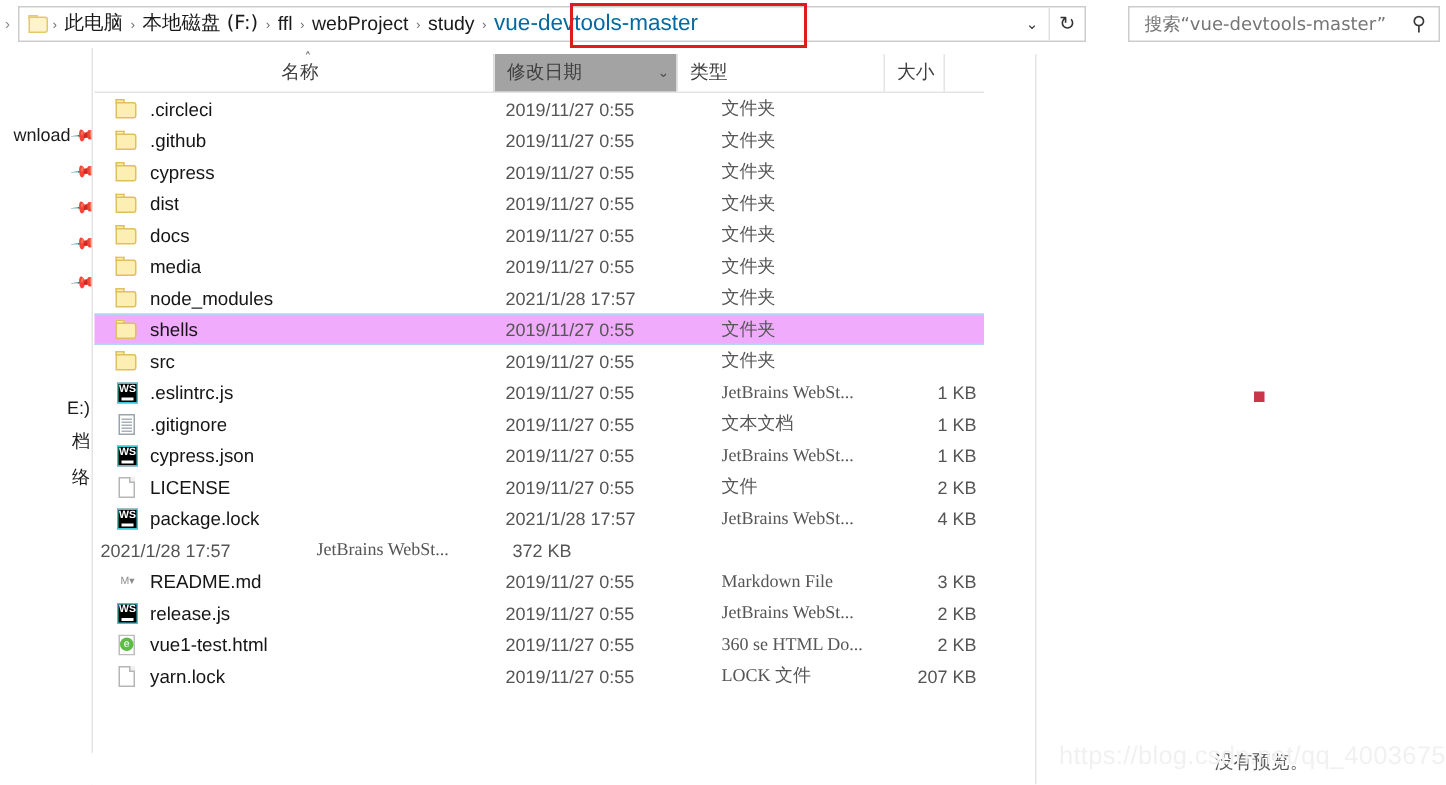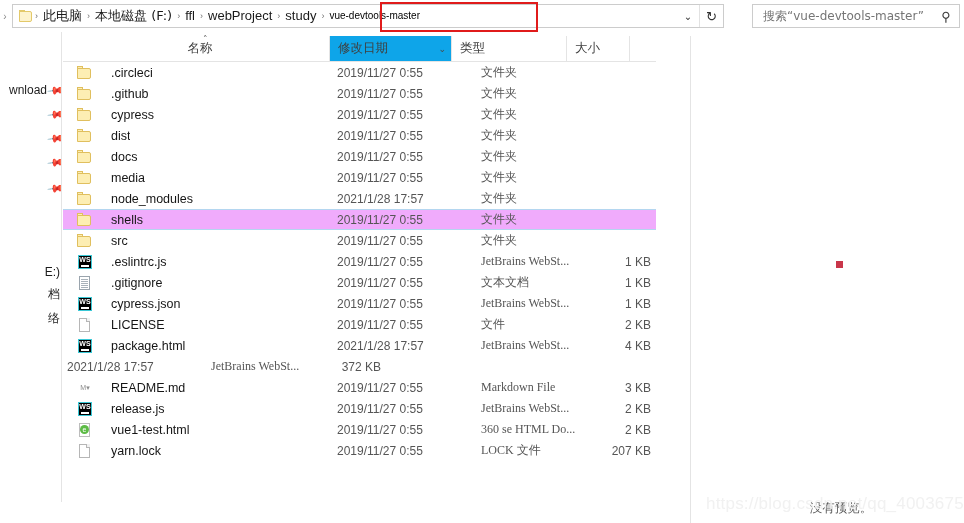--- a/index.html
+++ b/index.html
@@ -78,22 +78,22 @@
     line-height: 22px;
   }
   .crumb.cjk { font-family: "DejaVu Sans", "Liberation Sans", sans-serif; }
   .crumb-sep {
     color: #707070;
     font-size: 9px;
     padding: 0 1px;
     line-height: 22px;
   }
   .crumb-current {
-    font-size: 10px;
-    color: #000000;
+    font-size: 15px;
+    color: #0369a1;
     padding: 0 4px;
     line-height: 22px;
   }
   .addr-right {
     margin-left: auto;
     display: flex; align-items: center;
     height: 100%;
     flex: 0 0 auto;
   }
   .addr-chevron {
@@ -186,21 +186,21 @@
     top: 0; height: 25px;
     display: flex; align-items: center;
     font-size: 12.5px;
     color: #3f3f3f;
     font-family: "DejaVu Sans", "Liberation Sans", sans-serif;
     padding-left: 8px;
     border-left: 1px solid #e4e4e4;
     white-space: nowrap;
   }
   .col-head:first-child { border-left: none; justify-content: center; }
-  .col-head.active { background: #0ea5e9; }
+  .col-head.active { background: #a3a3a3; }
   .col-head .sort-caret {
     position: absolute;
     left: 140px; top: -2px;
     color: #5c5c5c;
     font-size: 9px;
   }
   .col-head .hdr-chevron {
     margin-left: auto;
     margin-right: 5px;
     font-size: 9px;
@@ -224,21 +224,20 @@
   .row.selected {
     background: #f0abfc;
     border-top: 1px solid #b4d6f0;
     border-bottom: 1px solid #b4d6f0;
   }
   .cell-name {
     width: 270px;
     display: flex; align-items: center;
     overflow: hidden;
     padding-left: 14px;
-    gap: 11px;
   }
   .name-text {
     font-size: 12.5px;
     color: #151515;
     margin-left: 7px;
     overflow: hidden;
     text-overflow: ellipsis;
   }
   .cell-date {
     width: 148px;
@@ -471,21 +470,21 @@
       <span>名称</span>
       <span class="sort-caret">˄</span>
     </div>
     <div class="col-head active" style="left:266px; width:122px;">
       <span>修改日期</span>
       <span class="hdr-chevron">⌄</span>
     </div>
     <div class="col-head" style="left:388px; width:115px;">
       <span>类型</span>
     </div>
-    <div class="col-head" style="left:503px; width:63px;">
+    <div class="col-head" style="left:526px; width:63px;">
       <span>大小</span>
     </div>
     <div class="col-head" style="left:566px; width:27px;"></div>
   </div>
 
   <div class="filelist">
 
     <div class="row">
       <div class="cell-name">
         <span class="ic ic-folder">
@@ -661,21 +660,21 @@
       <div class="cell-size">2 KB</div>
     </div>
 
     <div class="row">
       <div class="cell-name">
         <span class="ic ic-ws">
             <span class="sq"></span>
             <span class="txt">WS</span>
             <span class="bar"></span>
           </span>
-        <span class="name-text">package.html</span>
+        <span class="name-text">package.lock</span>
       </div>
       <div class="cell-date">2021/1/28 17:57</div>
       <div class="cell-type">JetBrains WebSt...</div>
       <div class="cell-size">4 KB</div>
     </div>
 
     <div class="row">
       <div class="cell-date">2021/1/28 17:57</div>
       <div class="cell-type">JetBrains WebSt...</div>
       <div class="cell-size">372 KB</div>

